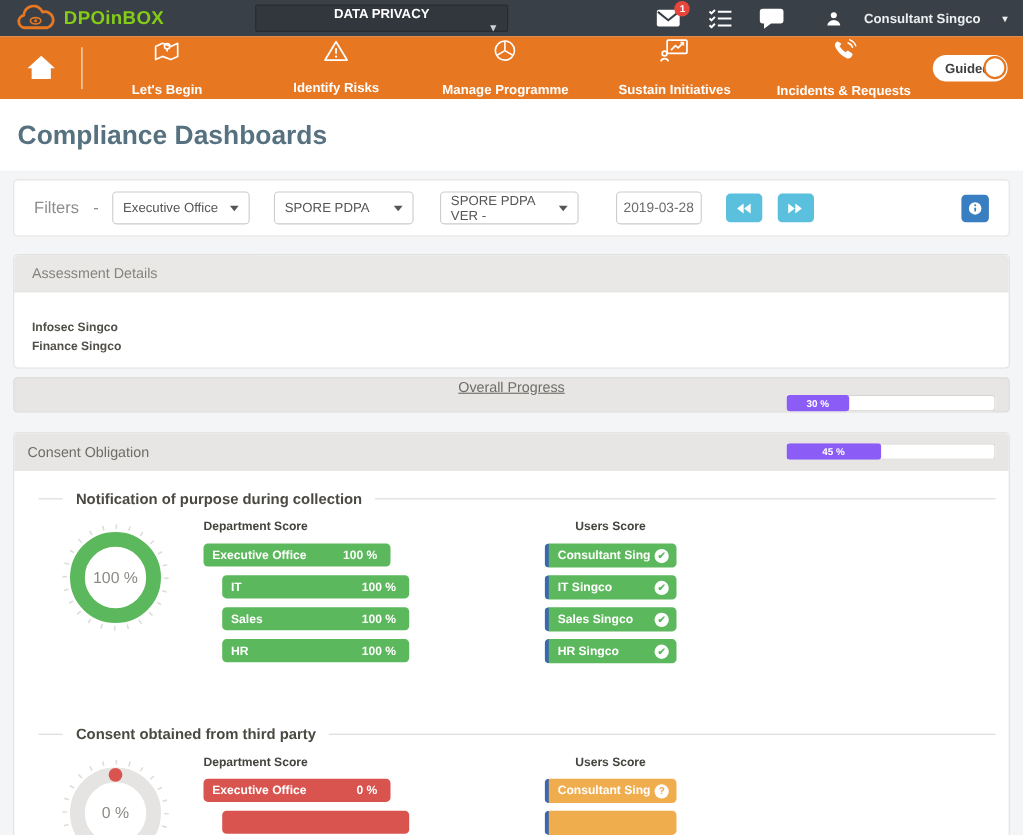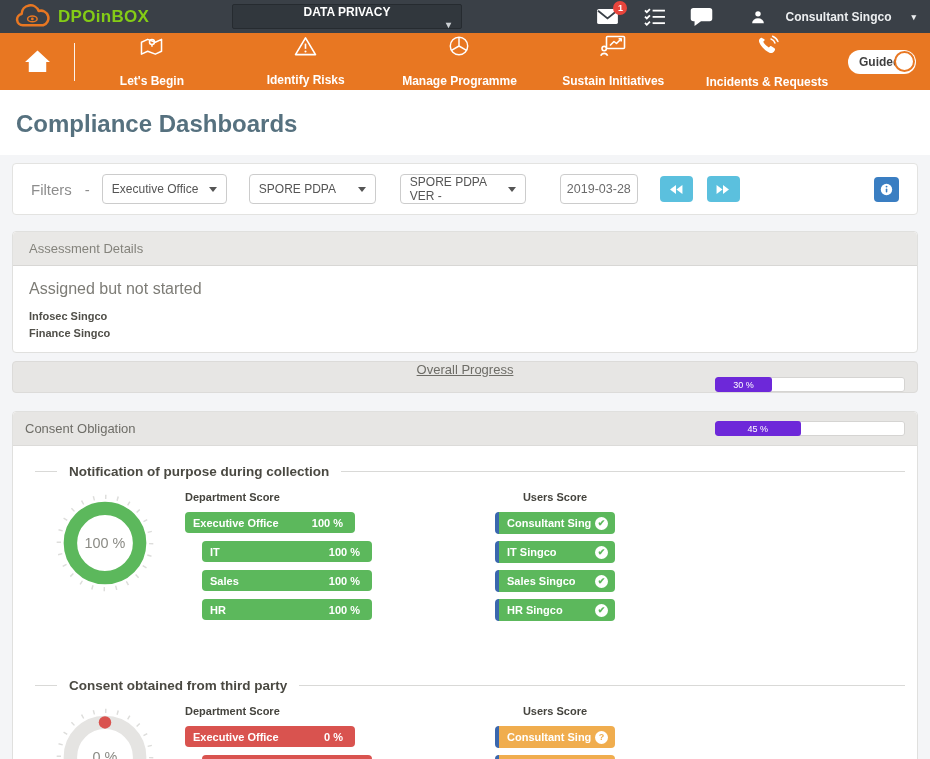--- a/index.html
+++ b/index.html
@@ -66,22 +66,22 @@
   .status-text { font-size:16px; color:#7d7c76; }
   .pending { margin-top:10px; font-size:11px; font-weight:bold; color:#504f49; line-height:1.55; }
 
   .gray-row { background:#e7e6e4; border:1px solid #dcdbd9; border-radius:4px; height:32px;
     display:flex; align-items:center; padding:0 12px;flex-direction:column; }
   .overall { margin-top:8px; }
   .row-link { font-size:13px; color:#6e6d67; text-decoration:underline; cursor:pointer; }
   .row-label { font-size:13px; color:#6e6d67; }
   .progress { margin-left:auto; width:190px; height:15px; background:#fff; border-radius:3px;
     overflow:hidden; box-shadow:inset 0 0 0 1px #d5d4d2; }
-  .progress-fill { height:100%; background:#6d28d9; display:flex; align-items:center;
-    justify-content:center; color:#fff; font-size:9px; font-weight:normal; border-radius:3px; }
+  .progress-fill { height:100%; background:#8b5cf6; display:flex; align-items:center;
+    justify-content:center; color:#fff; font-size:9px; font-weight:bold; border-radius:3px; }
 
   
   .panel { margin-top:18px; border:1px solid #e0e0de; border-radius:4px; background:#fff; }
   .panel-head { border:none; border-bottom:1px solid #dcdbd9; border-radius:4px 4px 0 0; height:34px;
     background:#e7e6e4; display:flex; align-items:center; padding:0 12px; }
   .panel-body { padding:18px 12px 0; }
   .dash-section { margin-bottom:50px; }
   .sec-header { display:flex; align-items:center; padding-left:10px; }
   .hline { height:1px; background:#d9d9d7; }
   .hline.short { width:22px; } .hline.long { flex:1; }
@@ -269,21 +269,20 @@
           <circle cx="8" cy="8" r="7" fill="#fff"></circle>
           <rect x="7.1" y="6.8" width="1.9" height="4.8" rx=".9" fill="#3a7ec2"></rect>
           <circle cx="8.05" cy="4.4" r="1.15" fill="#3a7ec2"></circle>
         </svg>
       </button>
     </section>
 
     <section class="card assessment">
       <div class="card-header">Assessment Details</div>
       <div class="card-body">
-        <div class="status-text">Assigned but not started</div>
         <div class="pending">
           <div>Infosec Singco</div>
           <div>Finance Singco</div>
         </div>
       </div>
     </section>
 
     <section class="gray-row overall">
       <a class="row-link">Overall Progress</a>
       <div class="progress">

